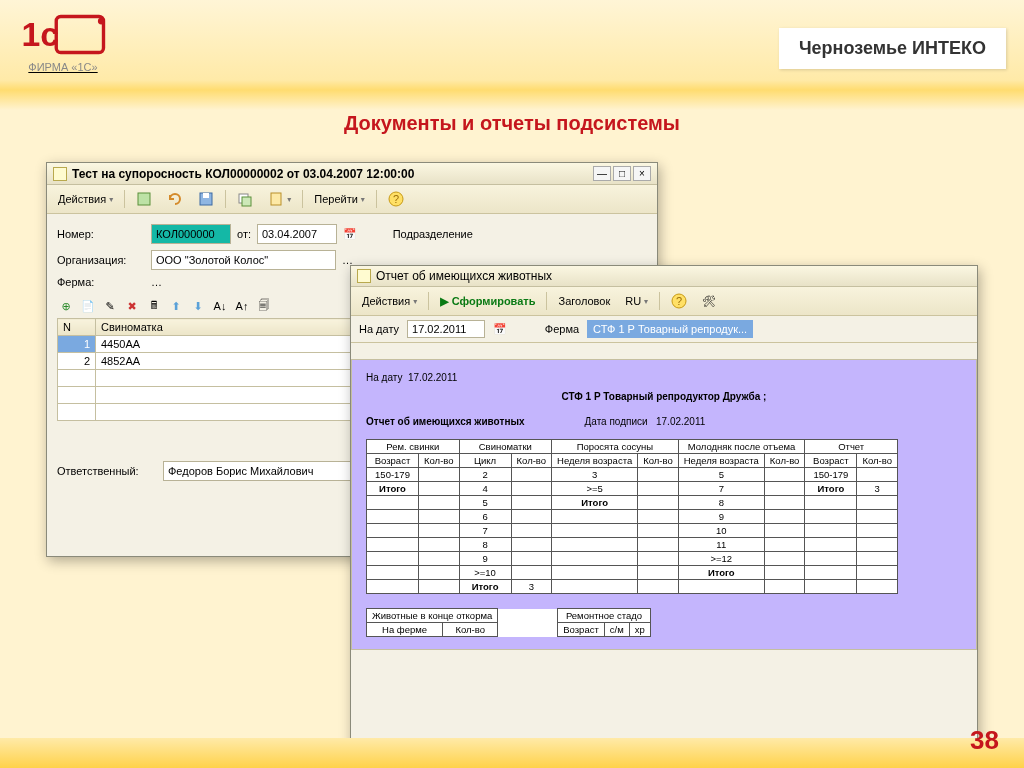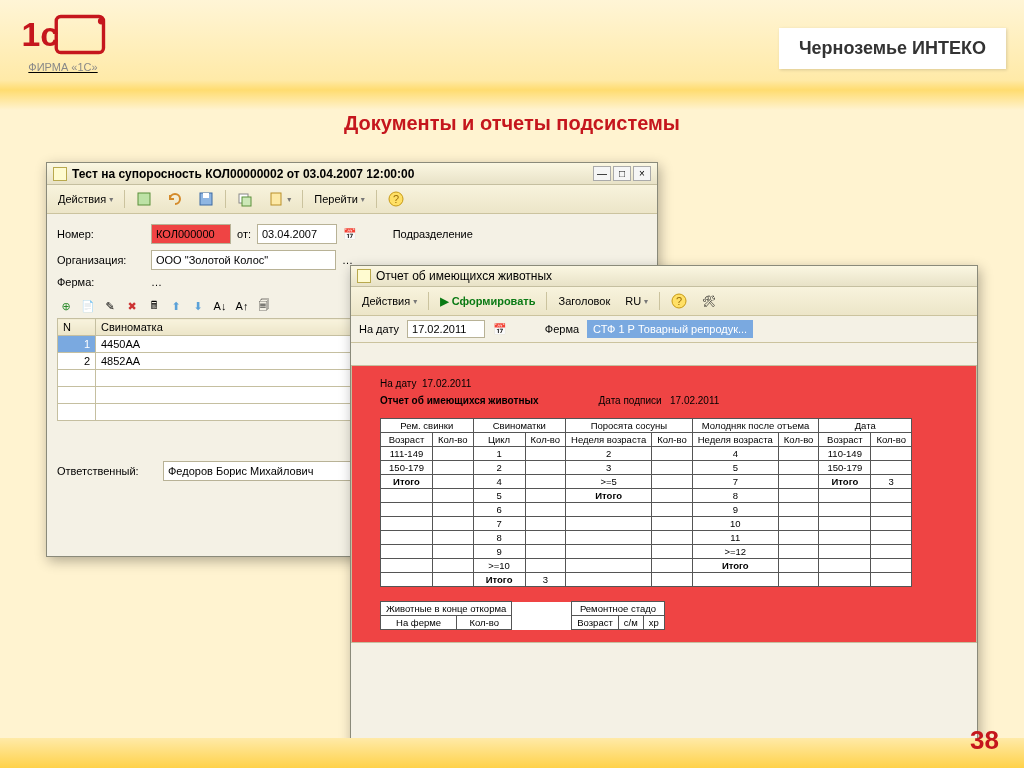--- a/index.html
+++ b/index.html
@@ -41,32 +41,32 @@
   display: inline-flex; align-items: center; gap: 3px; }
 .toolbar .drop::after { content:" ▾"; font-size: 8px; color:#777; }
 .toolbar .sep { width: 1px; height: 18px; background: #cbc39e; margin: 0 2px; }
 .ico { width: 16px; height: 16px; display: inline-block; }
 
 .form-body { padding: 10px; font-size: 11px; }
 .frow { display: flex; align-items: center; margin-bottom: 6px; gap: 6px; }
 .frow label { width: 88px; }
 .inp { background: #fff; border: 1px solid #b8b296; padding: 2px 4px; height: 20px;
   font-size: 11px; }
-.inp.sel { background:#ef4444; }
+.inp.sel { background:#14b8a6; }
 
 .mini-toolbar { display: flex; gap: 4px; padding: 3px 0; }
 .mini-toolbar span { width: 18px; height: 18px; display: inline-flex; align-items:center;
   justify-content:center; font-size: 11px; cursor:pointer; }
 
 table.grid { border-collapse: collapse; width: 100%; font-size: 11px; background:#fff; }
 table.grid th, table.grid td { border: 1px solid #c5bfa0; padding: 2px 5px; text-align: left; }
 table.grid th { background: linear-gradient(#f8f3dd,#ece5c8); font-weight: normal; }
 table.grid tr.sel td:first-child { background:#7aa9e0; color:#fff; }
 
-.report-area { background: #ef4444; border: 1px solid #c5bfa0; margin-top: 22px; padding: 12px 28px;
+.report-area { background: #c4b5fd; border: 1px solid #c5bfa0; margin-top: 16px; padding: 12px 14px;
   font-size: 10px; }
 .report-h { text-align: center; font-weight: bold; margin: 8px 0; }
 .report-sub { font-weight: bold; margin: 6px 0; }
 table.rpt { border-collapse: collapse; font-size: 9.5px; margin-top: 6px; }
 table.rpt th, table.rpt td { border: 1px solid #555; padding: 1px 5px; text-align: center;
   background:#fff; }
 table.rpt th { font-weight: normal; }
 table.rpt .b { font-weight: bold; }
 .rpt-meta { font-size: 10px; }
 .run-btn { color:#0a7a14; font-weight:bold; }
@@ -245,60 +245,49 @@
   <div class="filter-bar">
     <span>На дату</span>
     <input class="inp" style="width: 78px;" value="17.02.2011">
     <span>📅</span>
     <span style="margin-left:30px">Ферма</span>
     <span class="farm-val">СТФ 1 Р Товарный репродук...</span>
   </div>
 
   <div class="report-area">
     <div class="rpt-meta"><span>На дату</span>&nbsp;&nbsp;<span>17.02.2011</span></div>
+    <div class="report-h">СТФ 1 Р Товарный репродуктор Дружба ;</div>
     <div style="display:flex;gap:60px;align-items:baseline">
       <span class="report-sub">Отчет об имеющихся животных</span>
       <span class="rpt-meta"><span>Дата подписи</span>&nbsp;&nbsp;&nbsp;<span>17.02.2011</span></span>
     </div>
 
     <table class="rpt" id="rpt-table">
       <thead>
         <tr>
           <th colspan="2">Рем. свинки</th>
           <th colspan="2">Свиноматки</th>
           <th colspan="2">Поросята сосуны</th>
           <th colspan="2">Молодняк после отъема</th>
-          <th colspan="2">Дата</th>
+          <th colspan="2">Отчет</th>
         </tr>
         <tr>
           <th>Возраст</th>
             <th>Кол-во</th>
           <th>Цикл</th>
             <th>Кол-во</th>
           <th>Неделя возраста</th>
             <th>Кол-во</th>
           <th>Неделя возраста</th>
             <th>Кол-во</th>
           <th>Возраст</th>
             <th>Кол-во</th>
         </tr>
       </thead>
       <tbody id="rpt-body">
-          <tr>
-            <td style="min-width: 52px;">111-149</td>
-            <td style="min-width: 40px;"></td>
-            <td style="min-width: 52px;">1</td>
-            <td style="min-width: 40px;"></td>
-            <td style="min-width: 52px;">2</td>
-            <td style="min-width: 40px;"></td>
-            <td style="min-width: 52px;">4</td>
-            <td style="min-width: 40px;"></td>
-            <td style="min-width: 52px;">110-149</td>
-            <td style="min-width: 40px;"></td>
-          </tr>
           <tr>
             <td style="min-width: 52px;">150-179</td>
             <td style="min-width: 40px;"></td>
             <td style="min-width: 52px;">2</td>
             <td style="min-width: 40px;"></td>
             <td style="min-width: 52px;">3</td>
             <td style="min-width: 40px;"></td>
             <td style="min-width: 52px;">5</td>
             <td style="min-width: 40px;"></td>
             <td style="min-width: 52px;">150-179</td>

